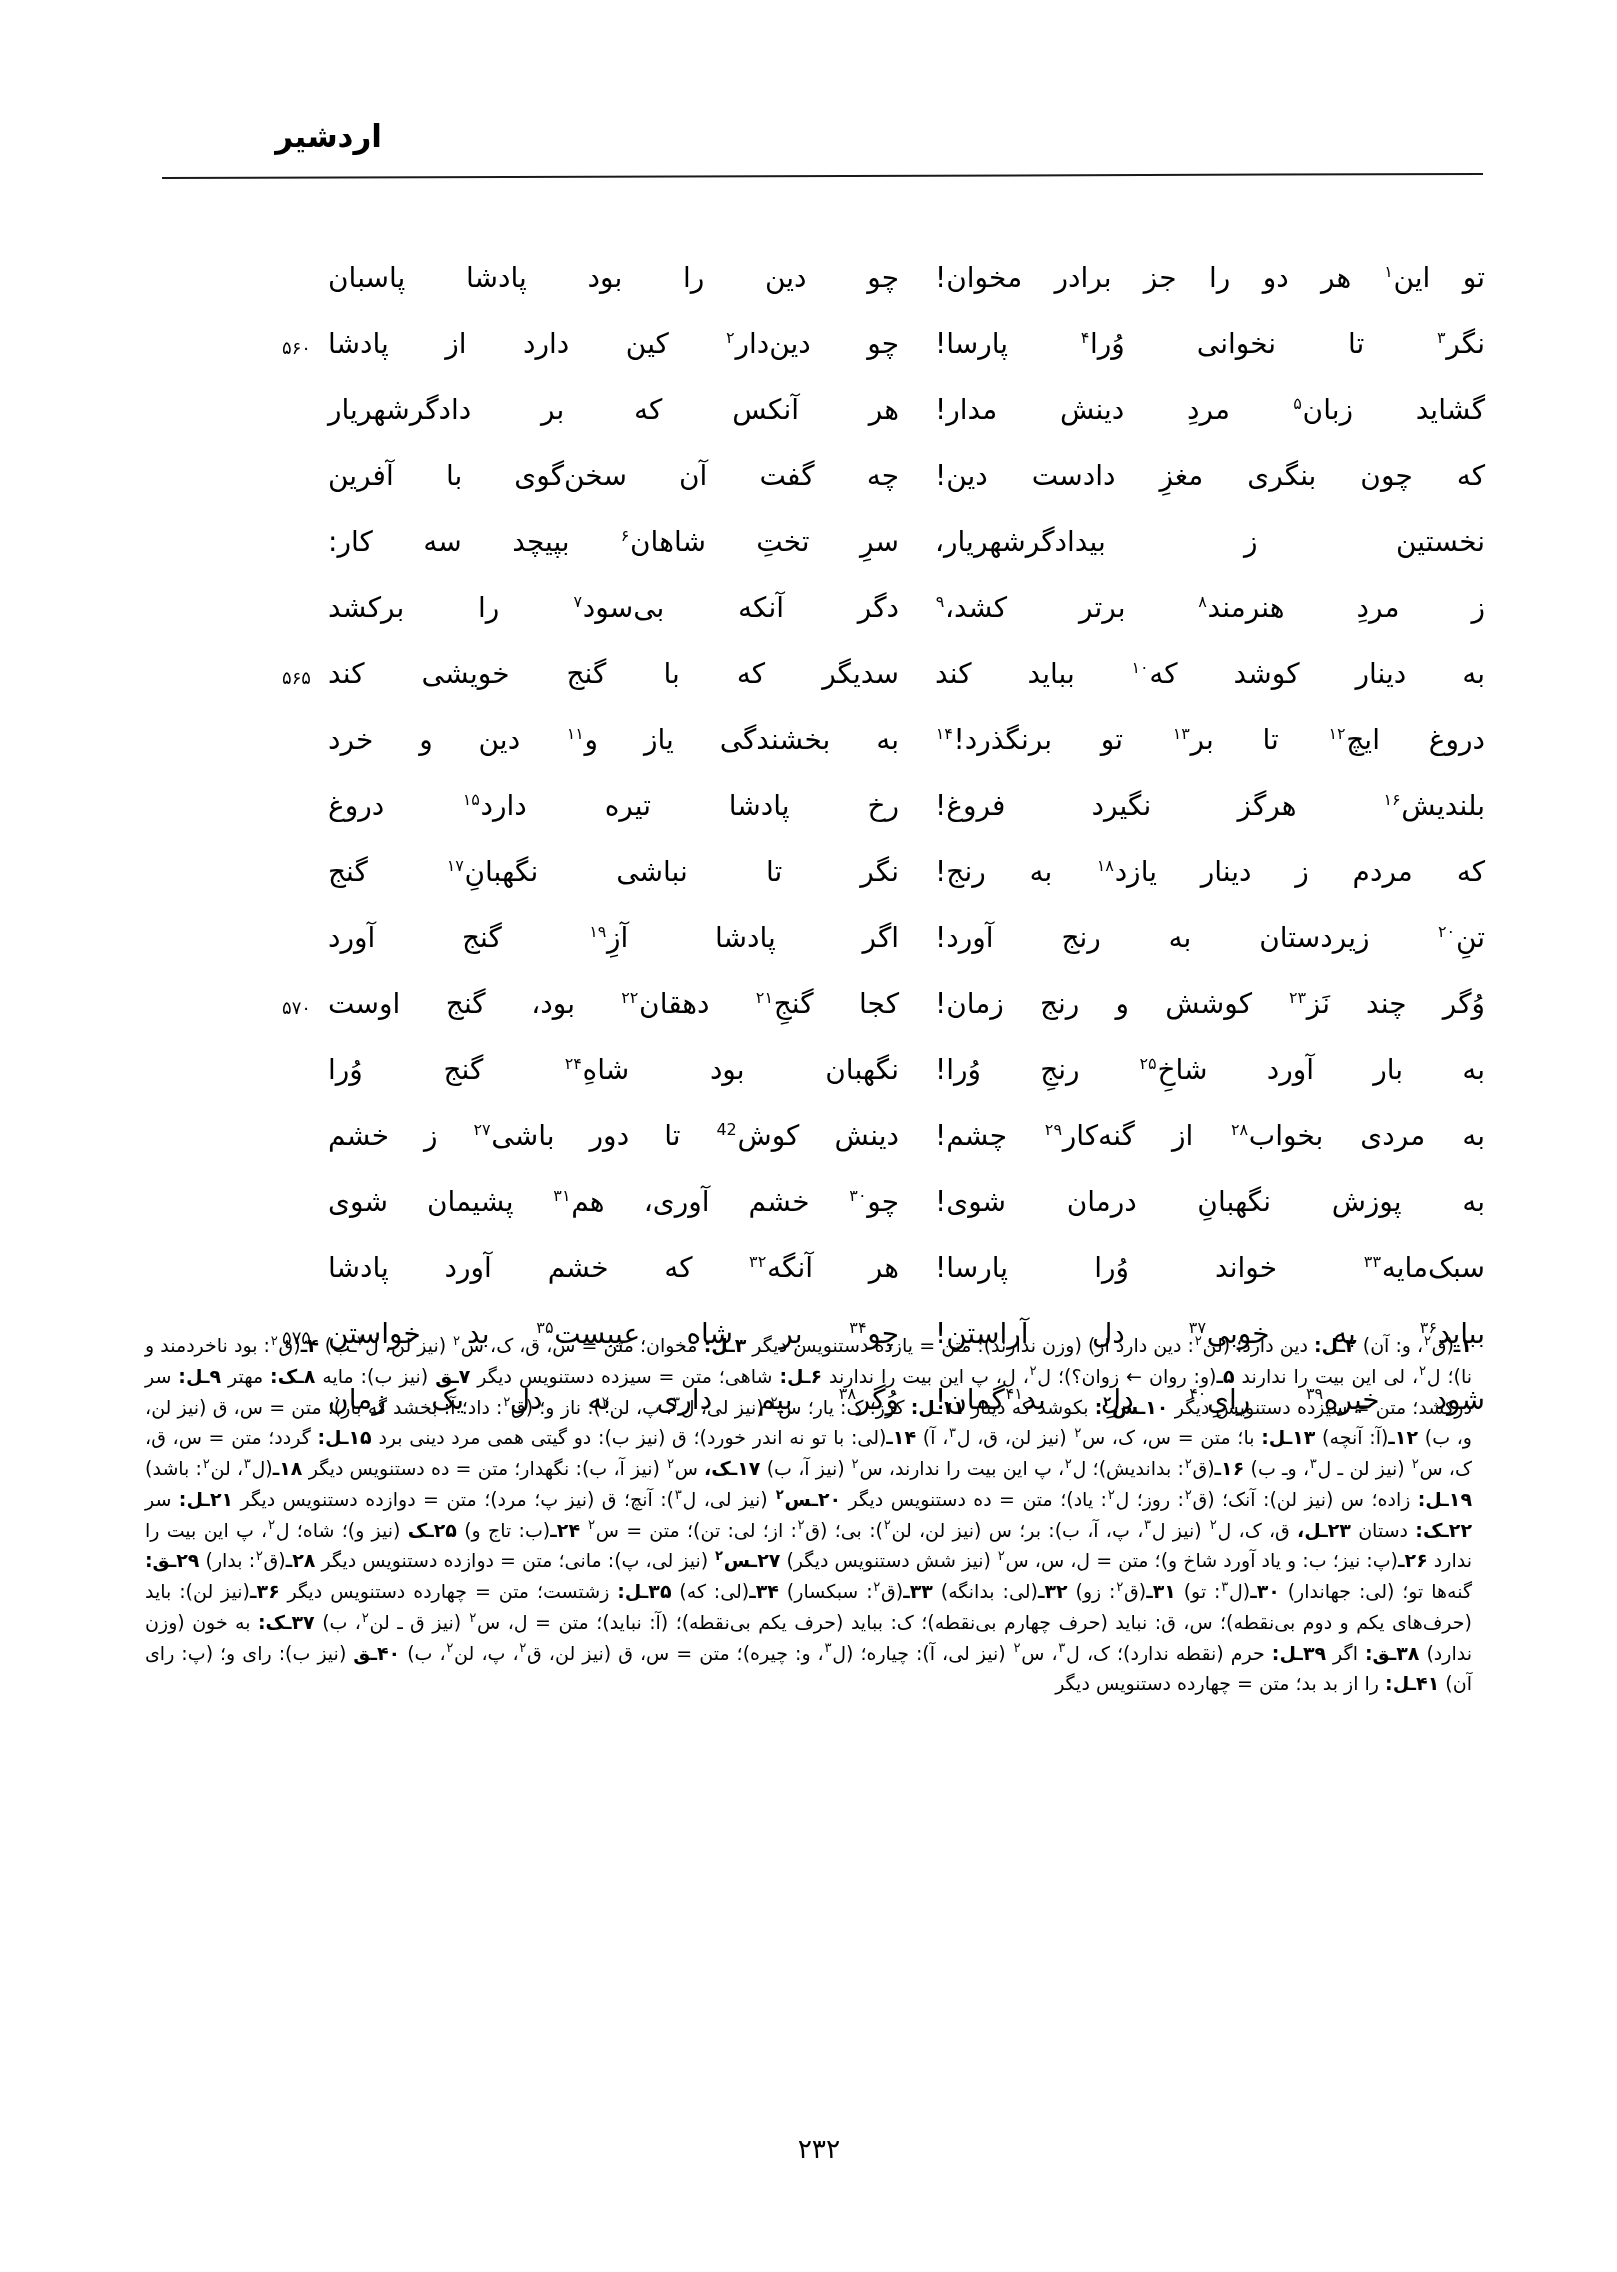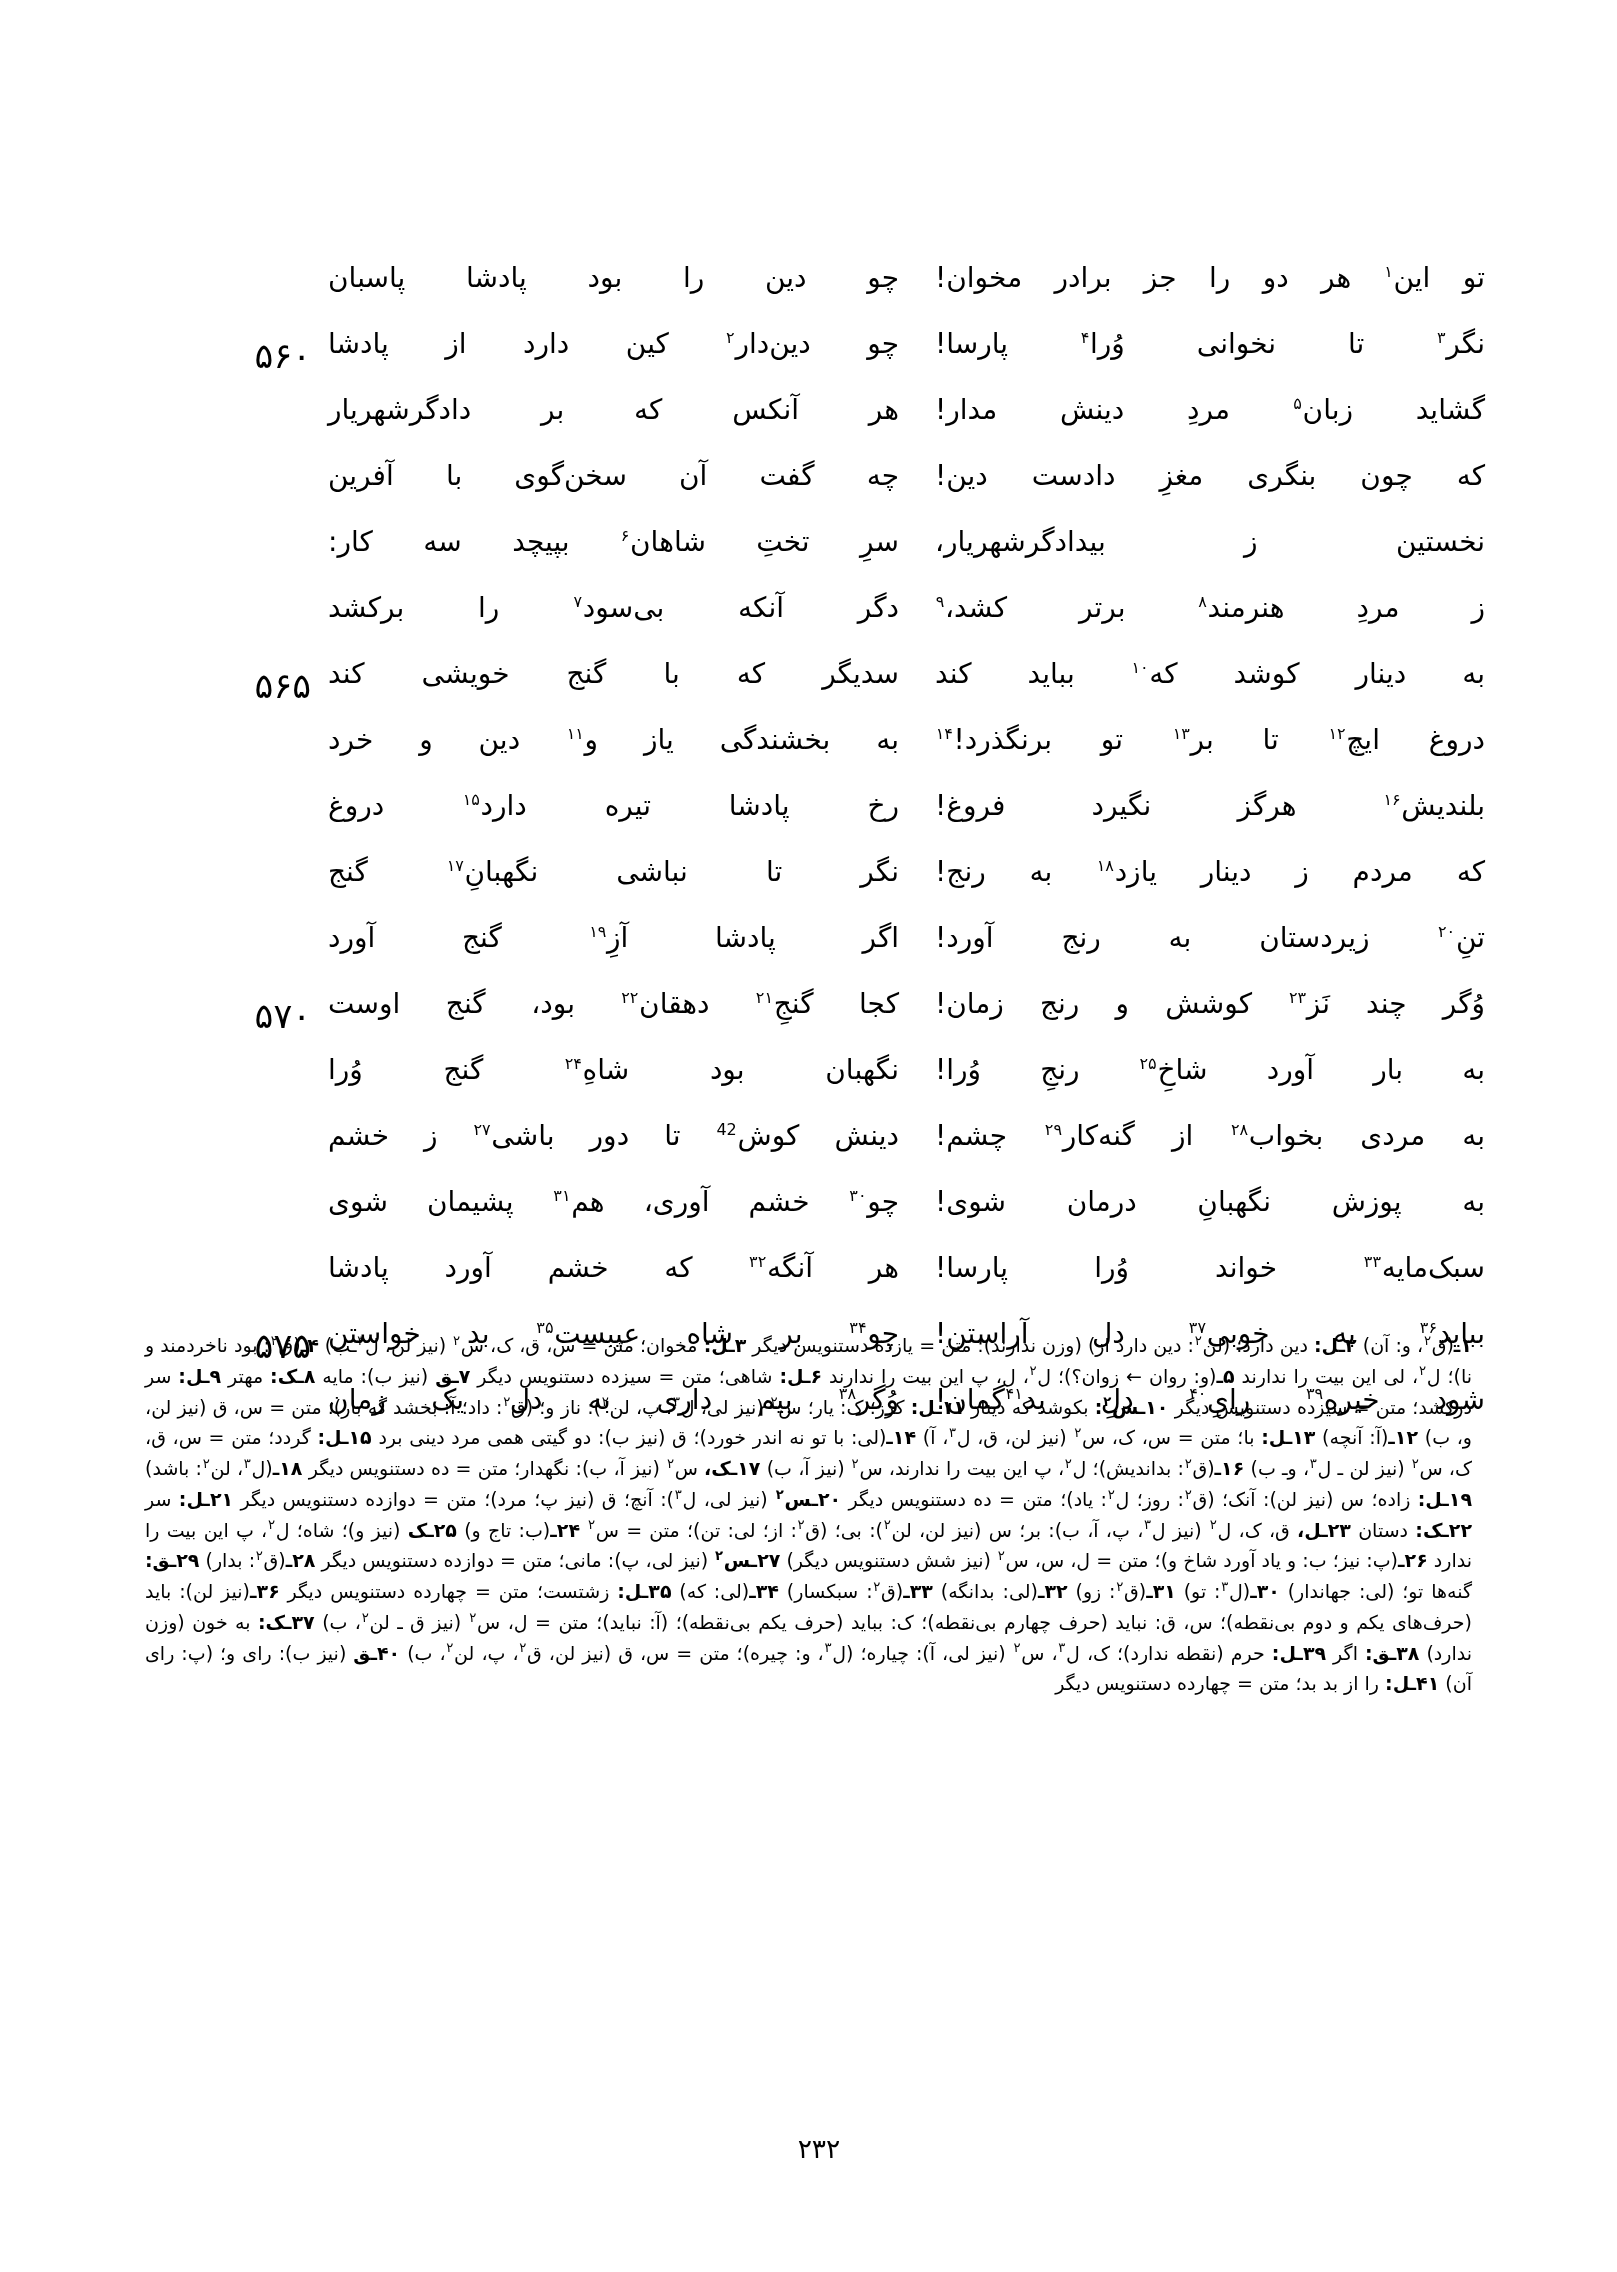--- a/index.html
+++ b/index.html
@@ -35,21 +35,21 @@
   }
   .couplet{
     position:relative;
     display:block;
     height:66px;
   }
   .vnum{
     position:absolute;
     right:1306px;
     top:36px;
-    font-size:35px;
+    font-size:18px;
     white-space:nowrap;
     line-height:1;
   }
   .hemistich{
     position:absolute;
     top:25px;
     font-size:28px;
     line-height:1.15;
     white-space:nowrap;
     display:flex;
@@ -88,20 +88,24 @@
     text-align:center;
     font-size:26.5px;
     margin-left:21px;
   }
 </style>
 </head>
 <body>
 
 <div class="page">
 
+  <div class="header-zone">
+    <div class="running-head">اردشیر</div>
+    <div class="head-rule"></div>
+  </div>
 
   <div class="verse-block" id="verse-block">
       <div class="couplet">
         <div class="vnum"></div>
         <div class="hemistich right">
           <span>چو</span>
           <span>دین</span>
           <span>را</span>
           <span>بود</span>
           <span>پادشا</span>

